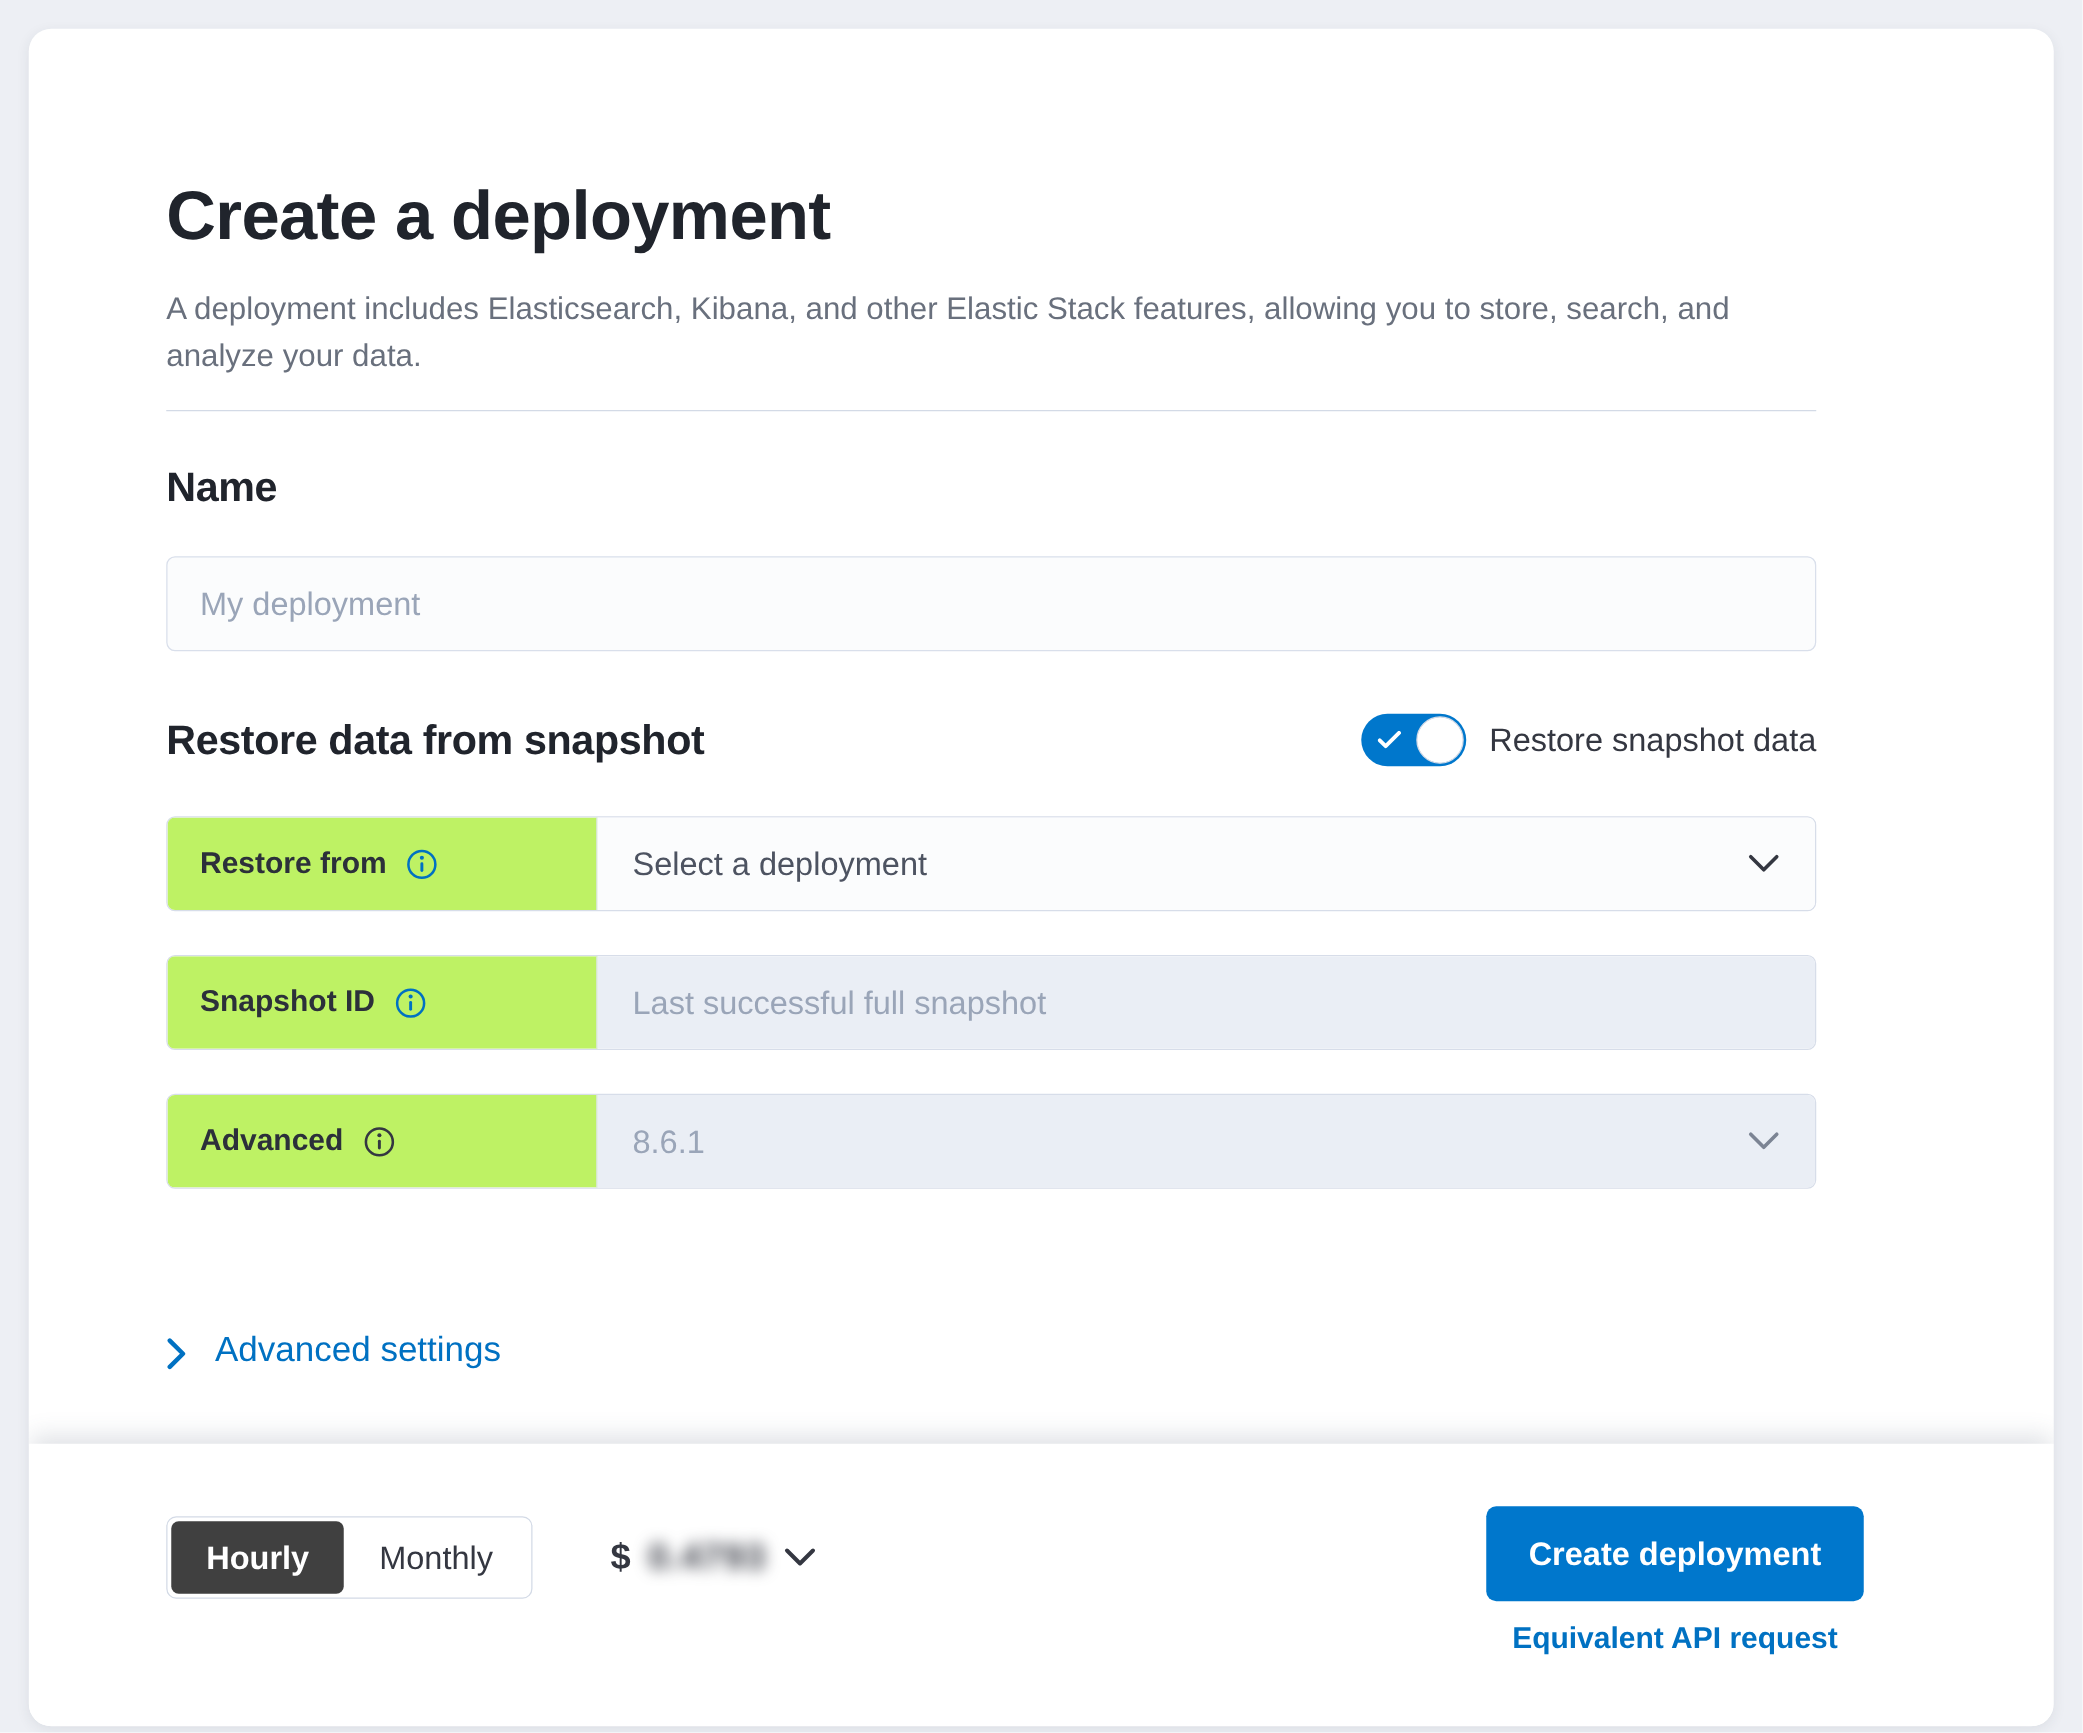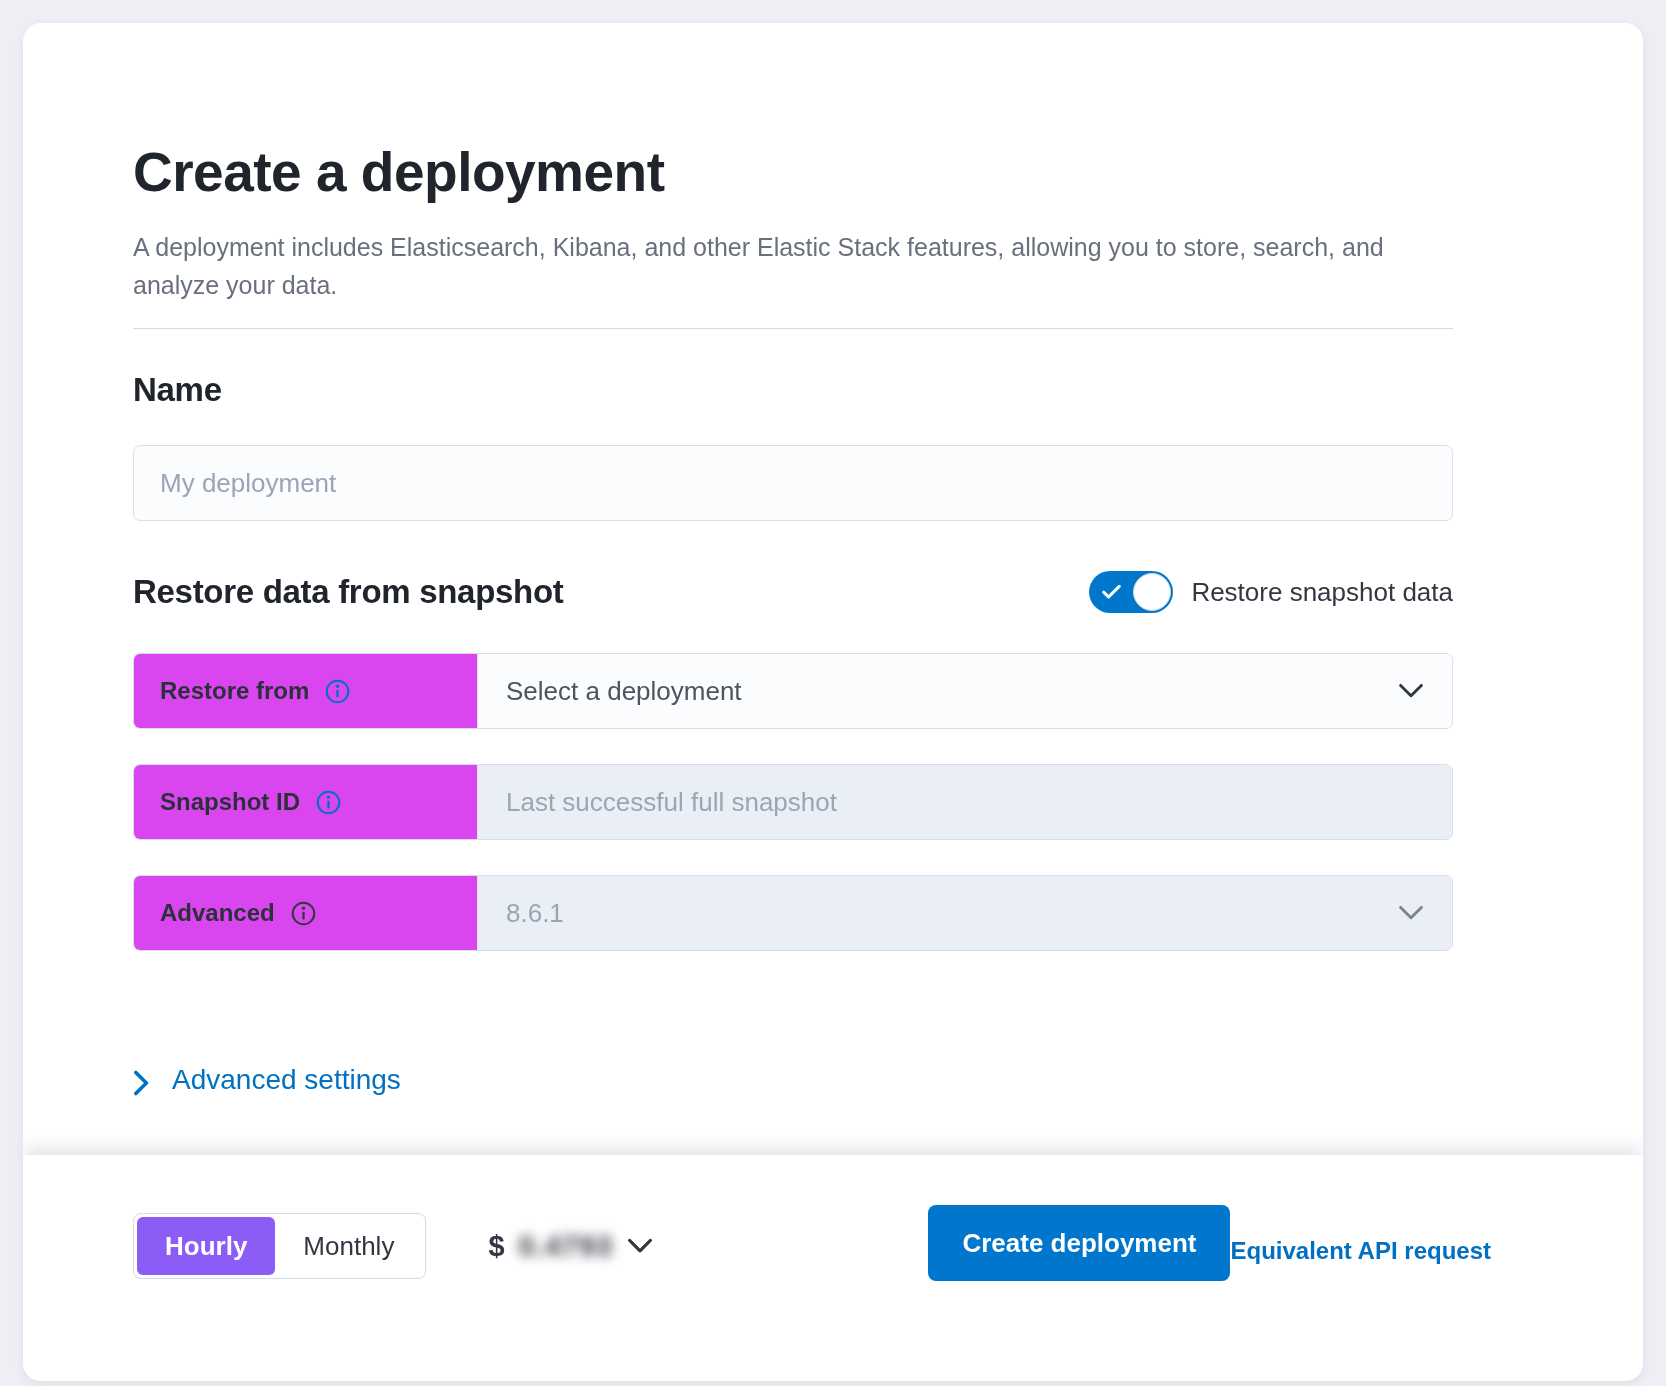--- a/index.html
+++ b/index.html
@@ -83,21 +83,21 @@
   .form-row {
     display: flex;
     height: 76px;
     border: 1px solid #d7dde9;
     border-radius: 7px;
     overflow: hidden;
     margin-bottom: 35px;
   }
   .row-label {
     width: 344px; flex: none;
-    background: #d946ef;
+    background: #bef264;
     display: flex; align-items: center; gap: 16px;
     padding-left: 26px;
     border-right: 1px solid #dde3ee;
   }
   .row-label .label-text {
     font-size: 24px; font-weight: 700; color: #2c303a;
   }
   .info-icon { display: flex; align-items: center; }
   .info-icon.blue { color: #0071c2; }
   .info-icon.dark { color: #343741; }
@@ -141,32 +141,32 @@
   .billing-btn {
     height: 58px;
     border: none; background: transparent;
     font-family: "Liberation Sans", sans-serif;
     font-size: 26px; color: #343741;
     padding: 0 28px;
     border-radius: 6px;
     cursor: pointer;
   }
   .billing-btn.selected {
-    background: #8b5cf6; color: #ffffff; font-weight: 700;
+    background: #404040; color: #ffffff; font-weight: 700;
   }
   .price { display: flex; align-items: center; gap: 14px; cursor: pointer; margin-left: 16px; }
   .price .currency { font-size: 29px; font-weight: 700; color: #343741; }
   .price .amount {
     font-size: 29px; font-weight: 700; color: #343741;
     filter: blur(6px);
     letter-spacing: 1px;
   }
   .price .chevron-dark svg { display: block; }
 
-  .footer-right { display: flex; flex-direction: row; align-items: center; }
+  .footer-right { display: flex; flex-direction: column; align-items: center; }
   .create-btn {
     min-width: 282px; height: 76px;
     background: #0077cc; border: none; border-radius: 8px;
     color: #ffffff; font-family: "Liberation Sans", sans-serif;
     font-size: 26px; font-weight: 700;
     padding: 0 34px;
     cursor: pointer;
   }
   .api-link {
     margin-top: 16px;

